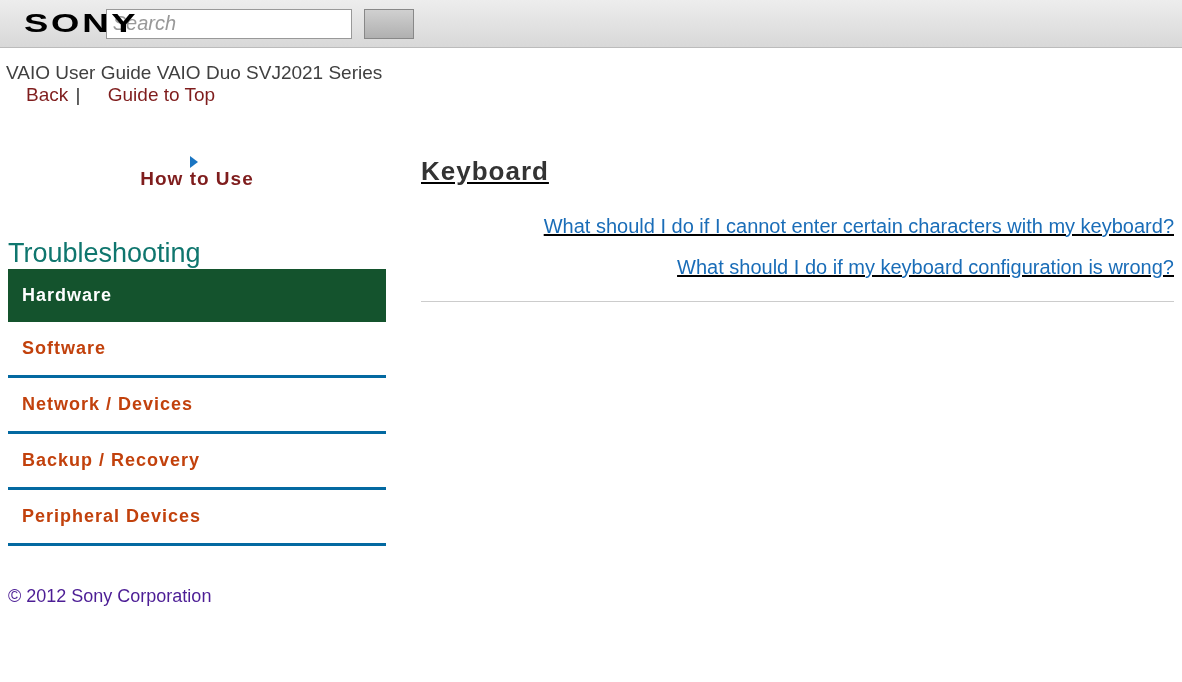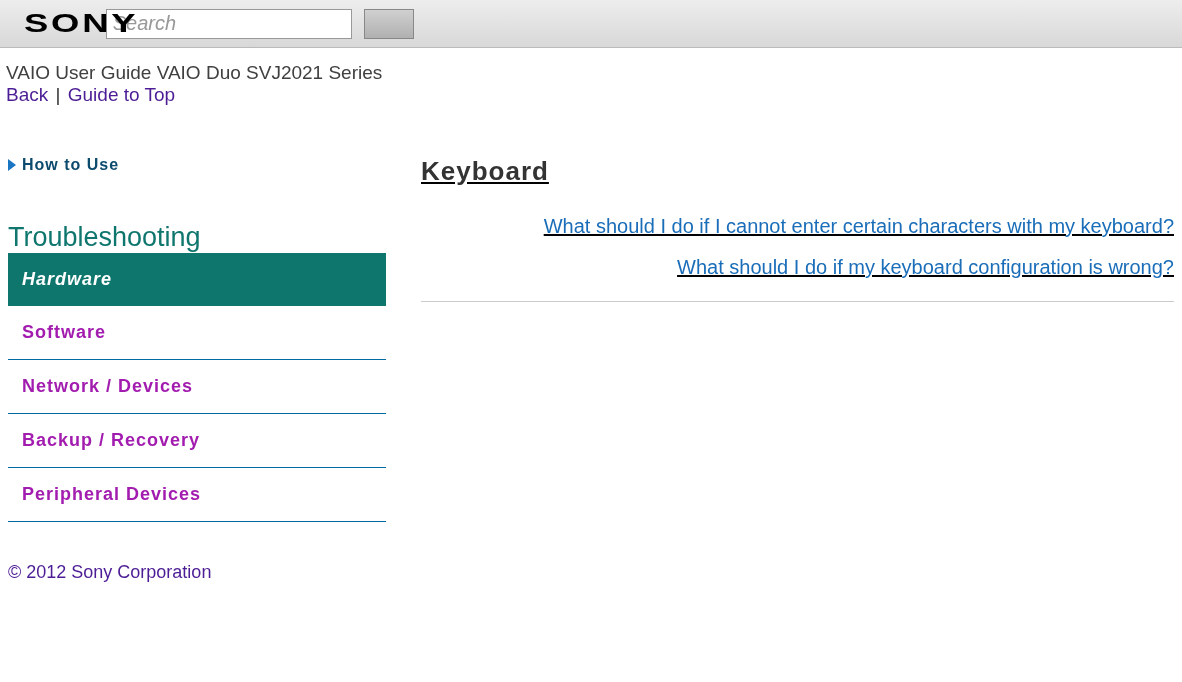--- a/index.html
+++ b/index.html
@@ -60,44 +60,46 @@
       display: flex;
       justify-content: space-between;
       padding: 14px 8px 0 6px;
       font-size: 19px;
       flex-direction: column;
     }
     .breadcrumb {
       color: #404040;
     }
     .topnav a {
-      color: #4c1d95;
+      color: #7f1d1d;
       text-decoration: none;
+      margin-left: 20px;
     }
     .topnav .sep {
       color: #333;
       margin: 0 2px;
     }
     .content {
       display: flex;
       padding: 50px 8px 20px 8px;
       gap: 35px;
     }
     .sidebar {
       width: 378px;
       flex-shrink: 0;
     }
     .how-to-use {
       display: flex;
       align-items: center;
-      font-size: 16px;
+      font-size: 19px;
       font-weight: bold;
-      color: #0c4a6e;
+      color: #7f1d1d;
       letter-spacing: 1px;
       margin-bottom: 48px;
+      flex-direction: column;
     }
     .arrow-icon {
       width: 0;
       height: 0;
       border-top: 6px solid transparent;
       border-bottom: 6px solid transparent;
       border-left: 8px solid #1a75c2;
       margin-right: 6px;
     }
     .ts-title {
@@ -107,29 +109,28 @@
       margin-bottom: 0;
     }
     .nav-list {
       list-style: none;
     }
     .nav-item {
       padding: 16px 14px;
       font-size: 18px;
       font-weight: bold;
       letter-spacing: 1px;
-      color: #a21caf;
-      border-bottom: 1px solid #0369a1;
+      color: #c2410c;
+      border-bottom: 3px solid #0369a1;
       cursor: pointer;
     }
     .nav-item.active {
-      background: #0f766e;
+      background: #14532d;
       color: #fff;
       border-bottom: none;
-      font-style: italic;
     }
     .main {
       flex: 1;
       padding-top: 0;
       text-decoration: underline;
     }
     .main-heading {
       font-size: 26px;
       font-weight: bold;
       color: #333;

